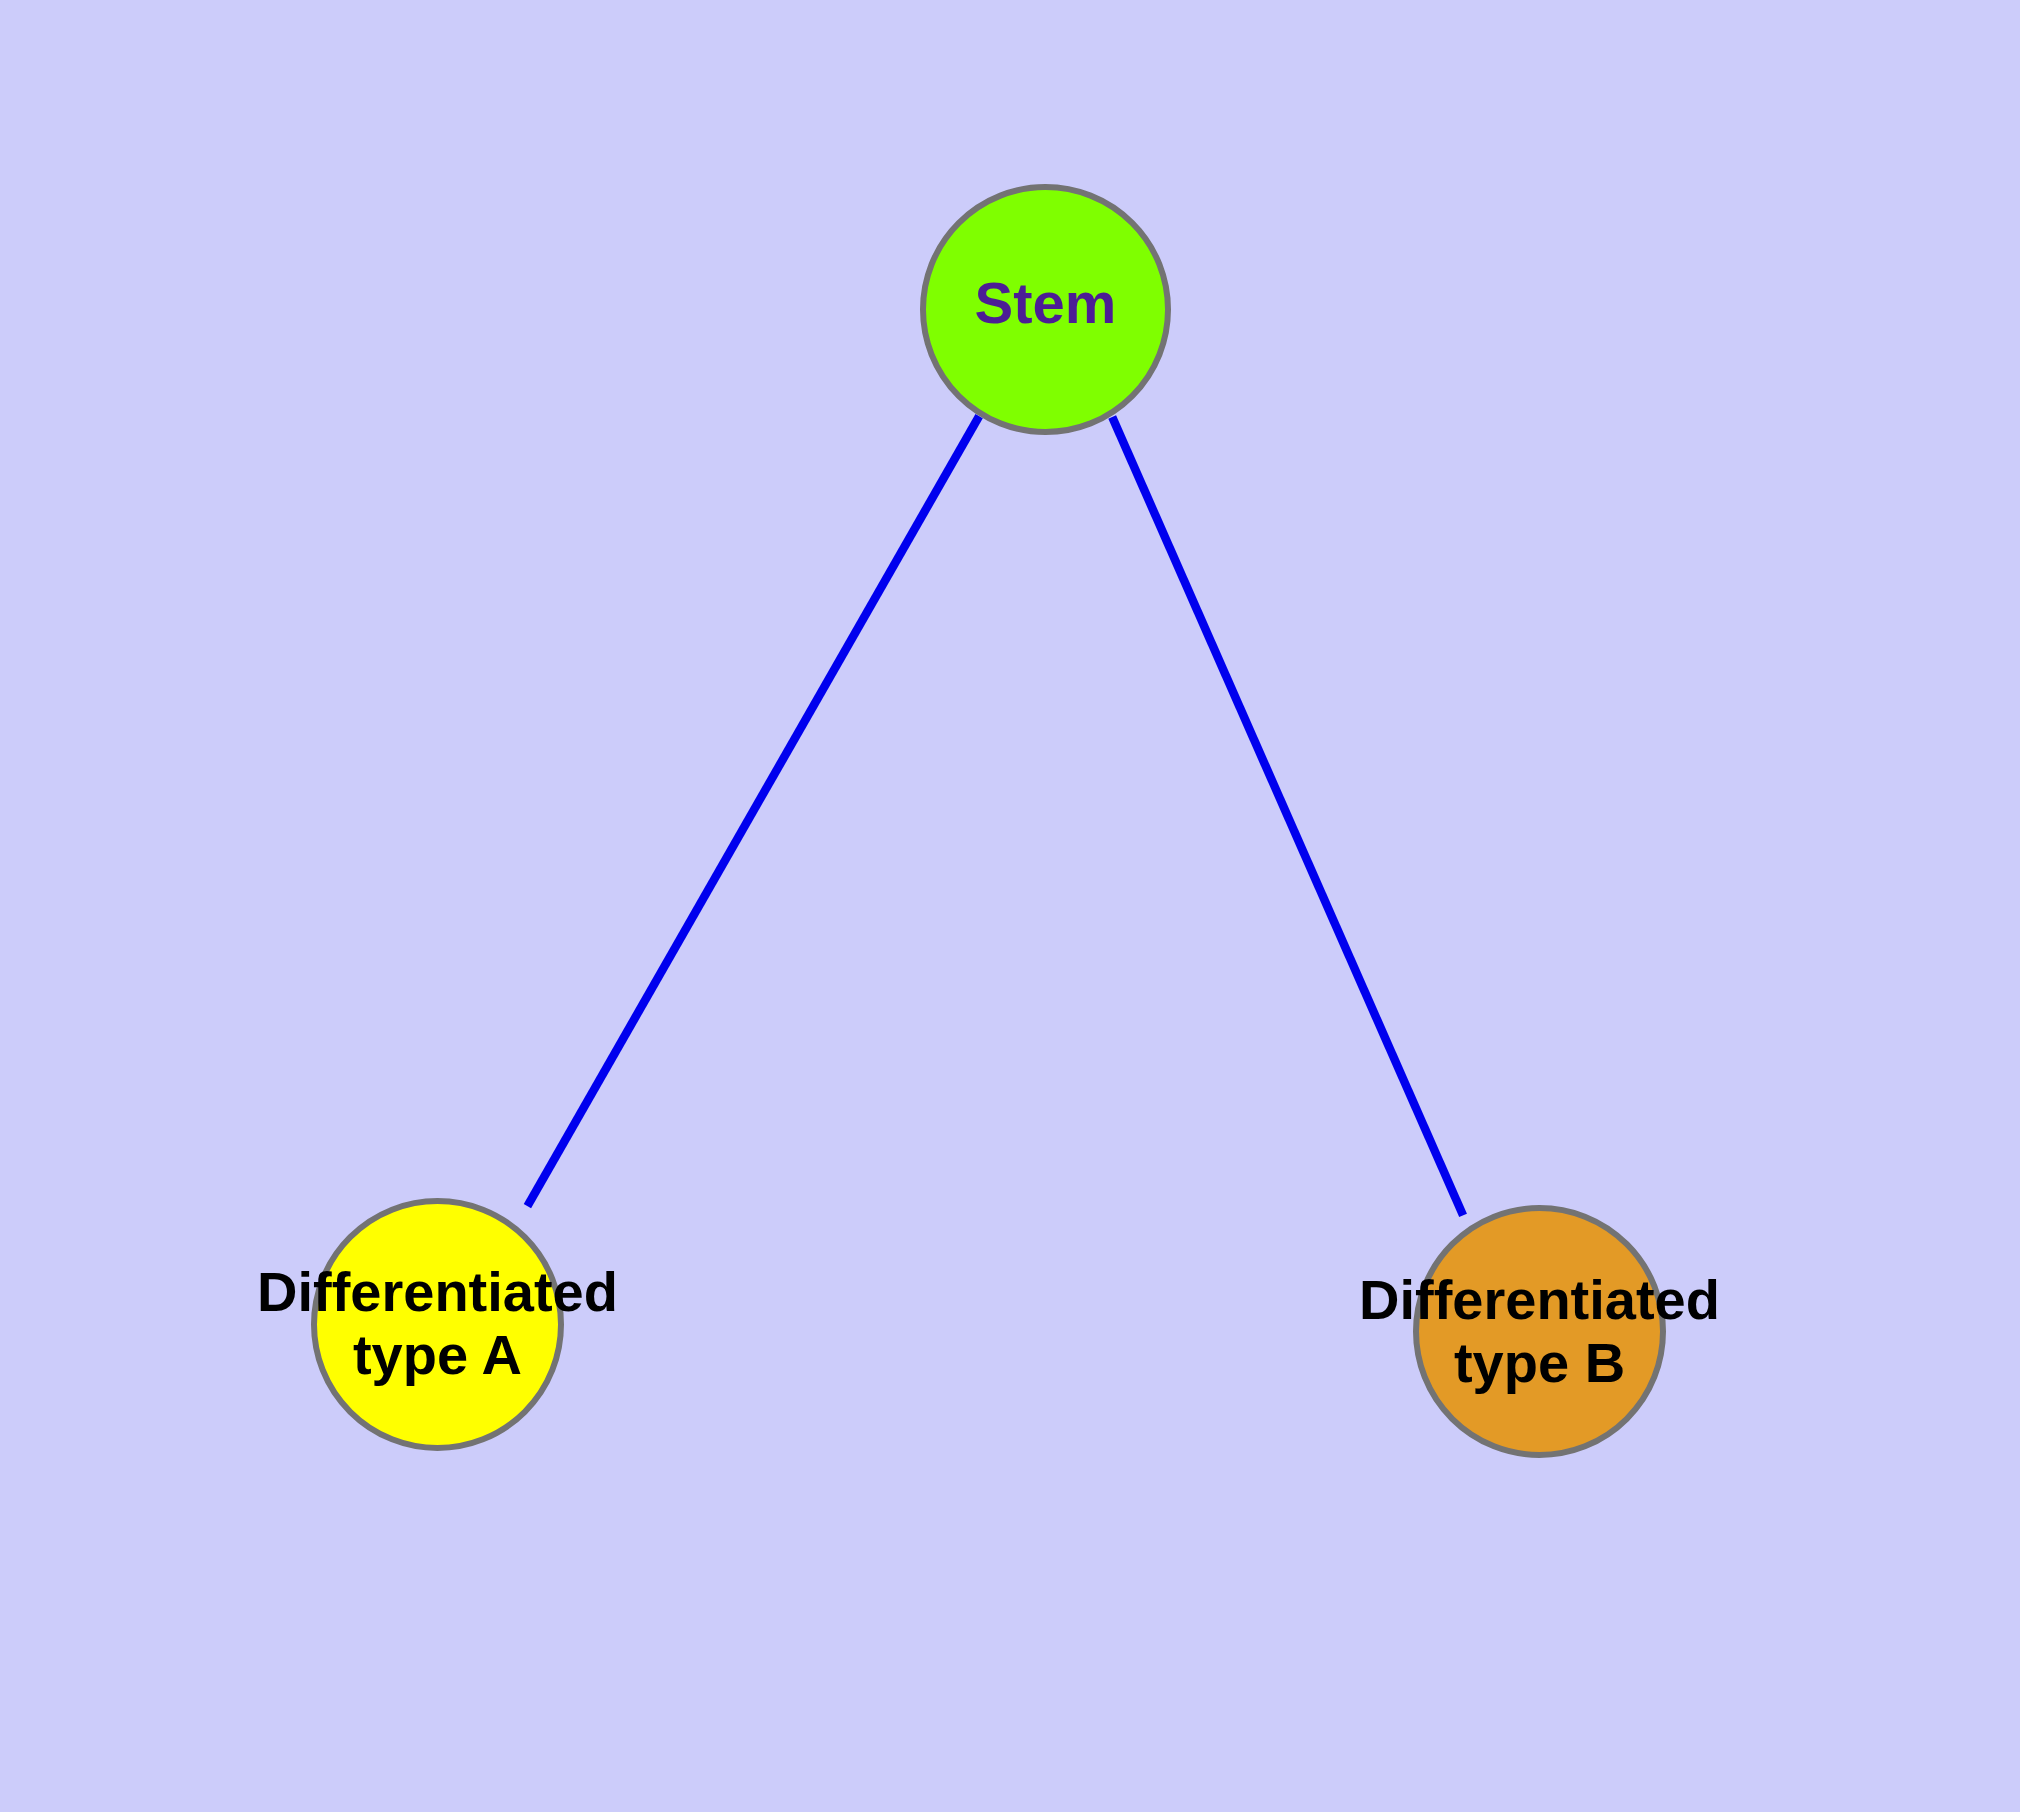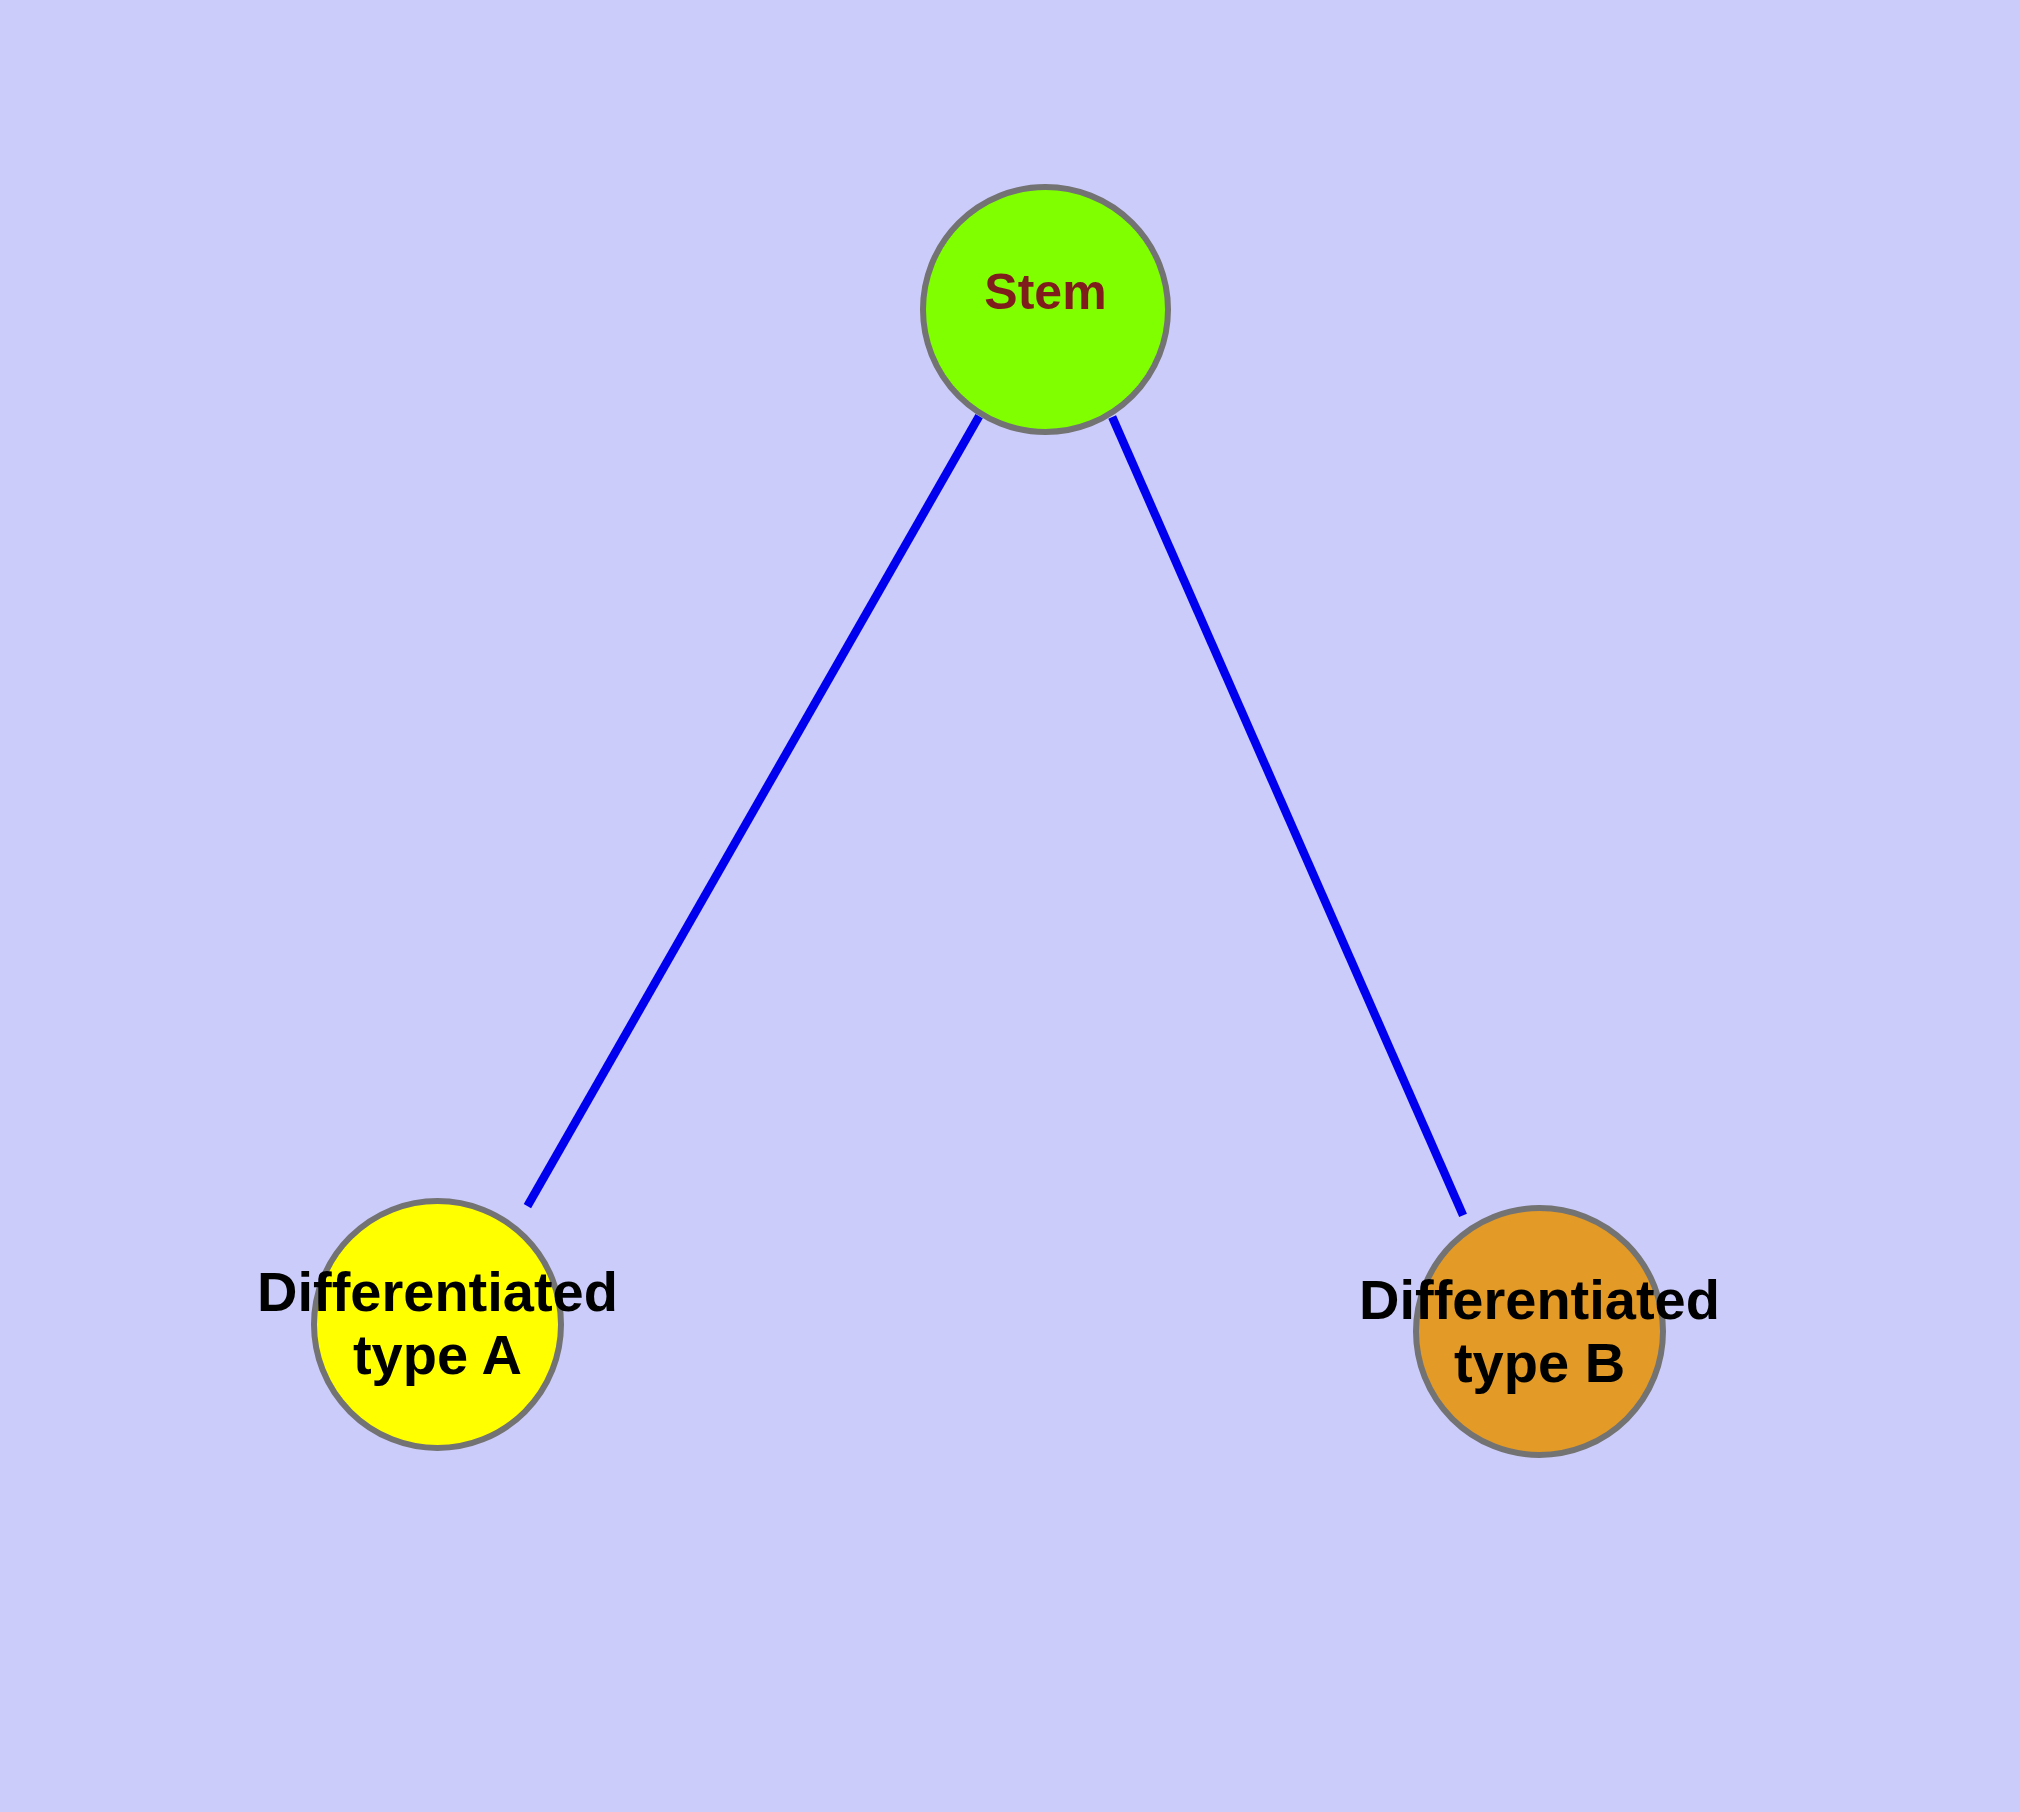--- a/index.html
+++ b/index.html
@@ -50,20 +50,20 @@
 
   <svg id="edge-layer" viewBox="0 0 2384 2138">
     <line stroke-linecap="butt" x1="1155" y1="491" x2="622" y2="1423" stroke="#0000ee" stroke-width="10"></line>
     <line stroke-linecap="butt" x1="1312" y1="492" x2="1726" y2="1434" stroke="#0000ee" stroke-width="10"></line>
   </svg>
 
   <div class="node" style="left: 920px; top: 184px; width: 251px; height: 251px; background: rgb(127, 255, 0); border: 6.8px solid rgb(115, 115, 115);"></div>
   <div class="node" style="left: 311px; top: 1198px; width: 253px; height: 253px; background: rgb(255, 255, 0); border: 6.8px solid rgb(115, 115, 115);"></div>
   <div class="node" style="left: 1413px; top: 1205px; width: 253px; height: 253px; background: rgb(227, 154, 38); border: 6.8px solid rgb(115, 115, 115);"></div>
 
-  <div class="node-label" style="width: 1017px; left: 537px; font-size: 50px; color: #7f1d1d; top: 264px;">Stem</div>
+  <div class="node-label" style="width: 1017px; left: 537px; font-size: 58px; color: #4c1d95; top: 271px;">Stem</div>
   <div class="node-label" style="width: 1017px; left: -71px; font-size: 56px; color: rgb(0, 0, 0); top: 1261px;">Differentiated
 type A</div>
   <div class="node-label" style="width: 1017px; left: 1031px; font-size: 56px; color: rgb(0, 0, 0); top: 1269px;">Differentiated
 type B</div>
 
 </div>
 
 
 </body></html>

